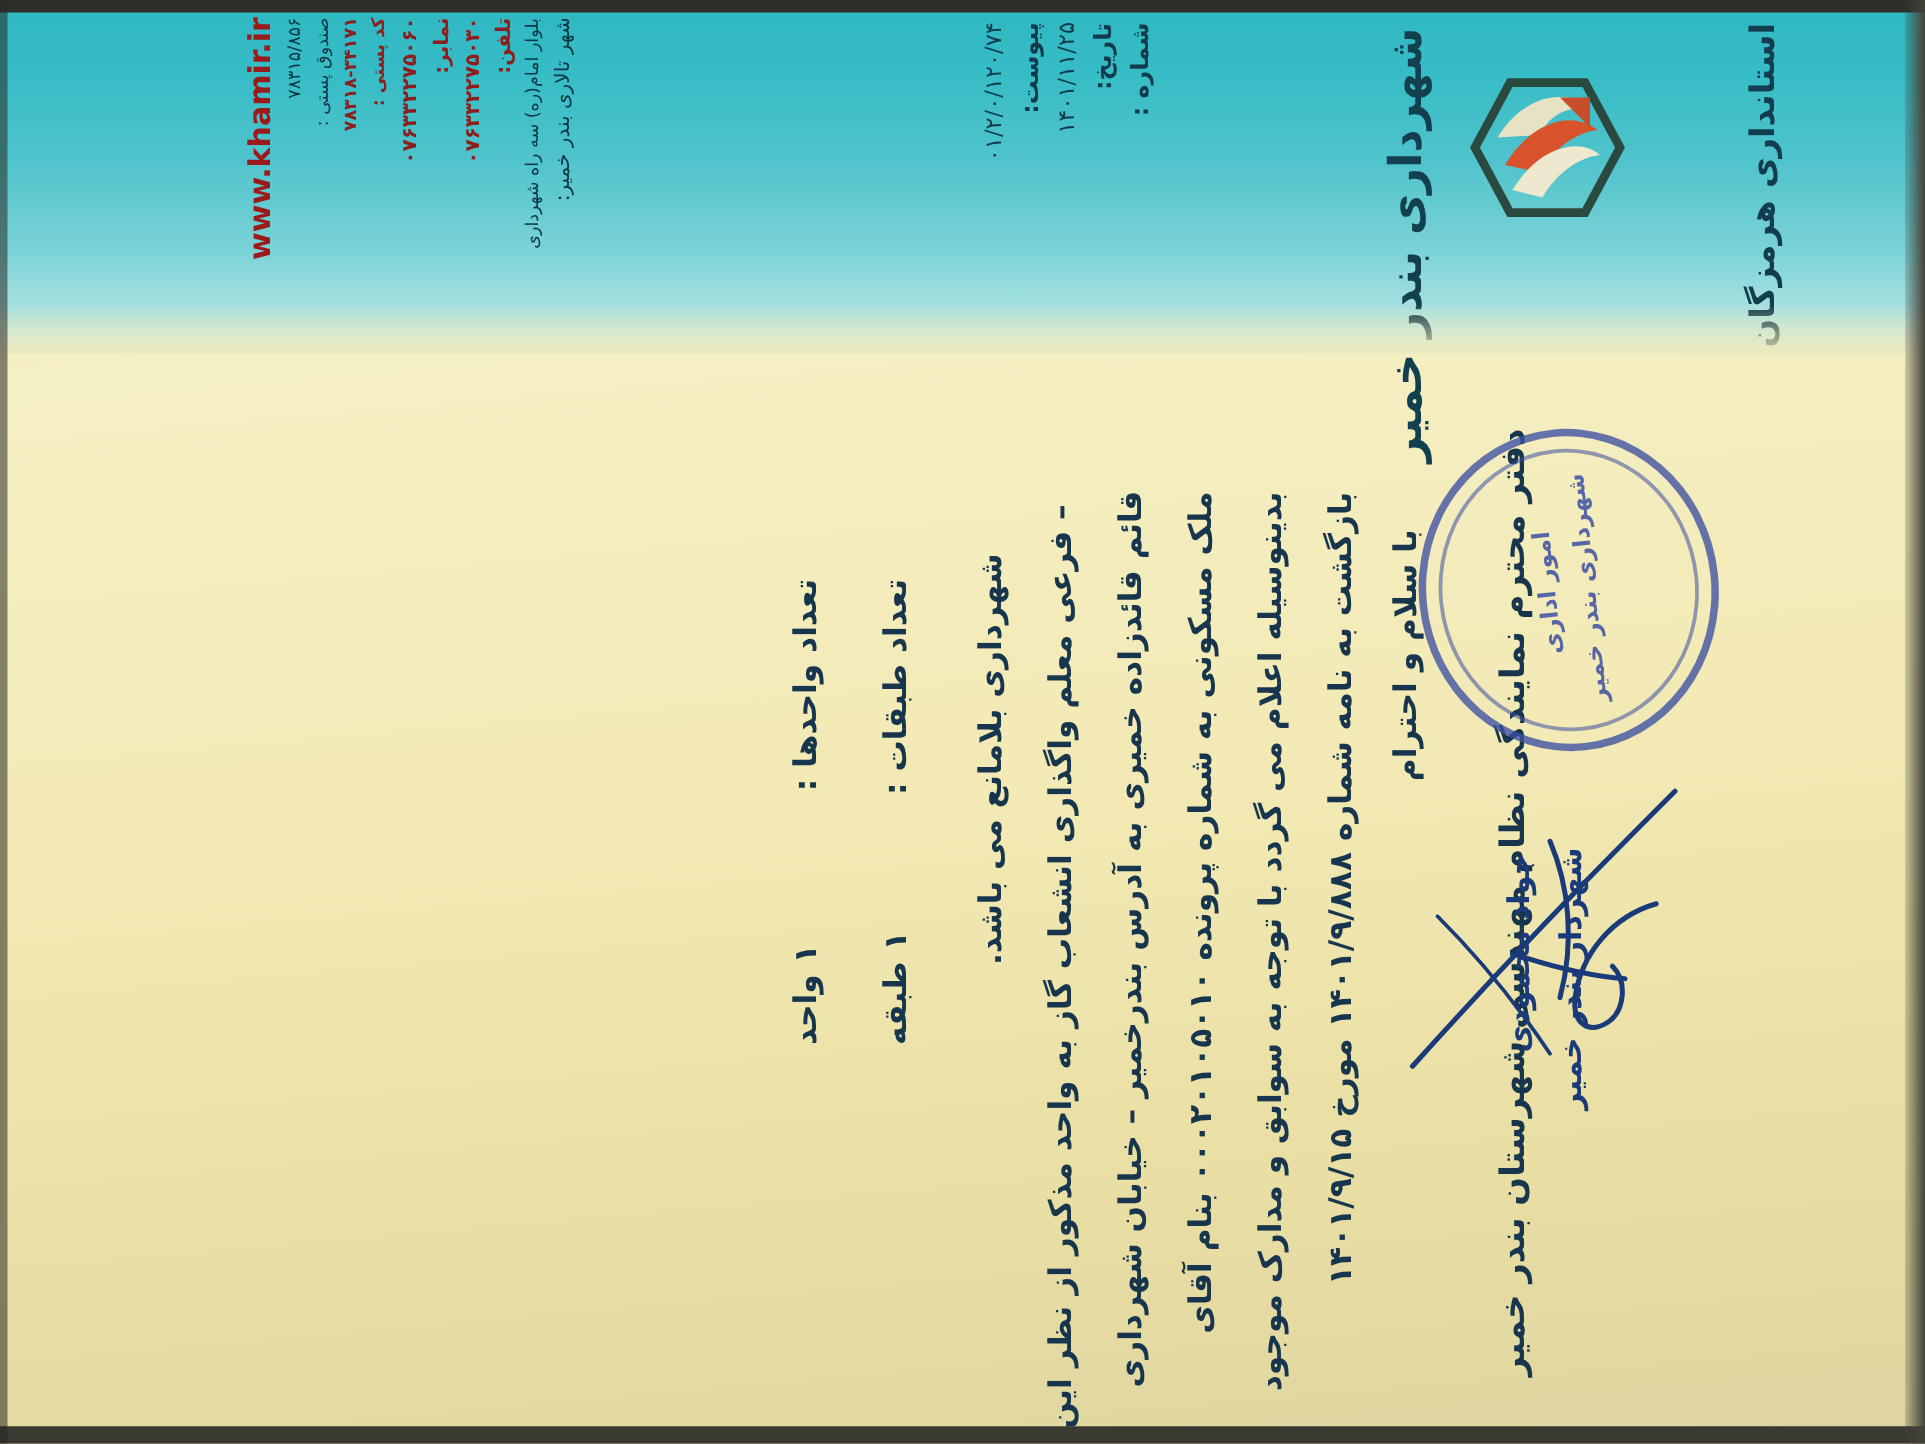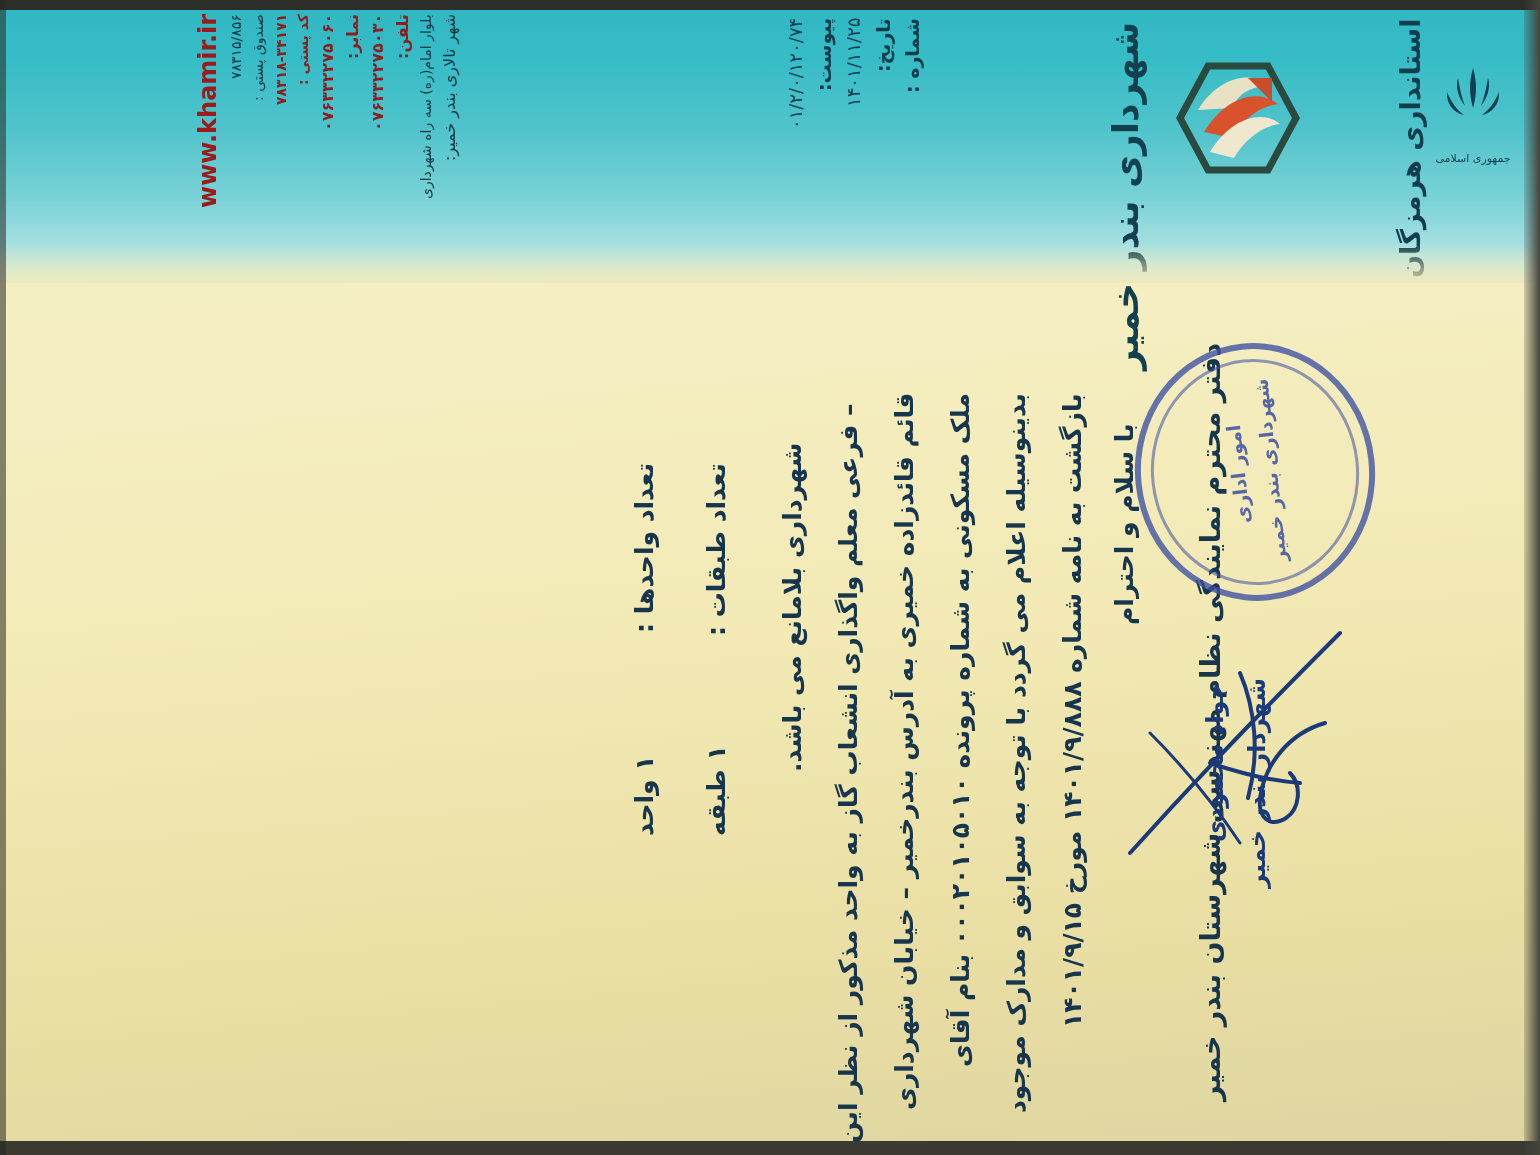--- a/index.html
+++ b/index.html
@@ -219,32 +219,20 @@
 </style>
 </head>
 <body>
 
 <div id="page">
   <div class="sheet">
 
     <div class="letterhead">
       <div class="lh-inner">
 
-        <div class="emblem">
-          <svg viewBox="0 0 90 140" xmlns="http://www.w3.org/2000/svg">
-            <g fill="#123f52" transform="translate(45,62)">
-              <path d="M0,-34 C4,-20 4,-8 0,6 C-4,-8 -4,-20 0,-34 Z"></path>
-              <path d="M-15,-24 C-13,-12 -11,-4 -8,4 C-14,-4 -18,-14 -15,-24 Z"></path>
-              <path d="M15,-24 C13,-12 11,-4 8,4 C14,-4 18,-14 15,-24 Z"></path>
-              <path d="M-26,-10 C-22,0 -16,8 -9,13 C-19,11 -27,2 -26,-10 Z"></path>
-              <path d="M26,-10 C22,0 16,8 9,13 C19,11 27,2 26,-10 Z"></path>
-            </g>
-            <text x="45" y="122" text-anchor="middle" font-size="11" fill="#123f52" font-family="'DejaVu Sans',sans-serif">جمهوری اسلامی</text>
-          </svg>
-        </div>
 
         <div class="org-title vt">استانداری هرمزگان</div>
 
         <div class="logo-mark">
           <svg viewBox="0 0 140 180" xmlns="http://www.w3.org/2000/svg">
             <g transform="translate(70,90)">
               <path d="M-58,0 L-30,-52 L30,-52 L58,0 L30,52 L-30,52 Z" fill="none" stroke="#2b4a3f" stroke-width="7"></path>
               <path d="M-40,-8 C-18,-44 18,-48 34,-30 C20,-34 2,-28 -6,-10 Z" fill="#e8e2c4"></path>
               <path d="M-34,14 C-12,-22 20,-30 40,-14 C22,-12 4,2 -6,20 Z" fill="#d8532c"></path>
               <path d="M-28,34 C-6,-2 26,-8 42,6 C24,8 6,22 -4,40 Z" fill="#efe8cf"></path>

